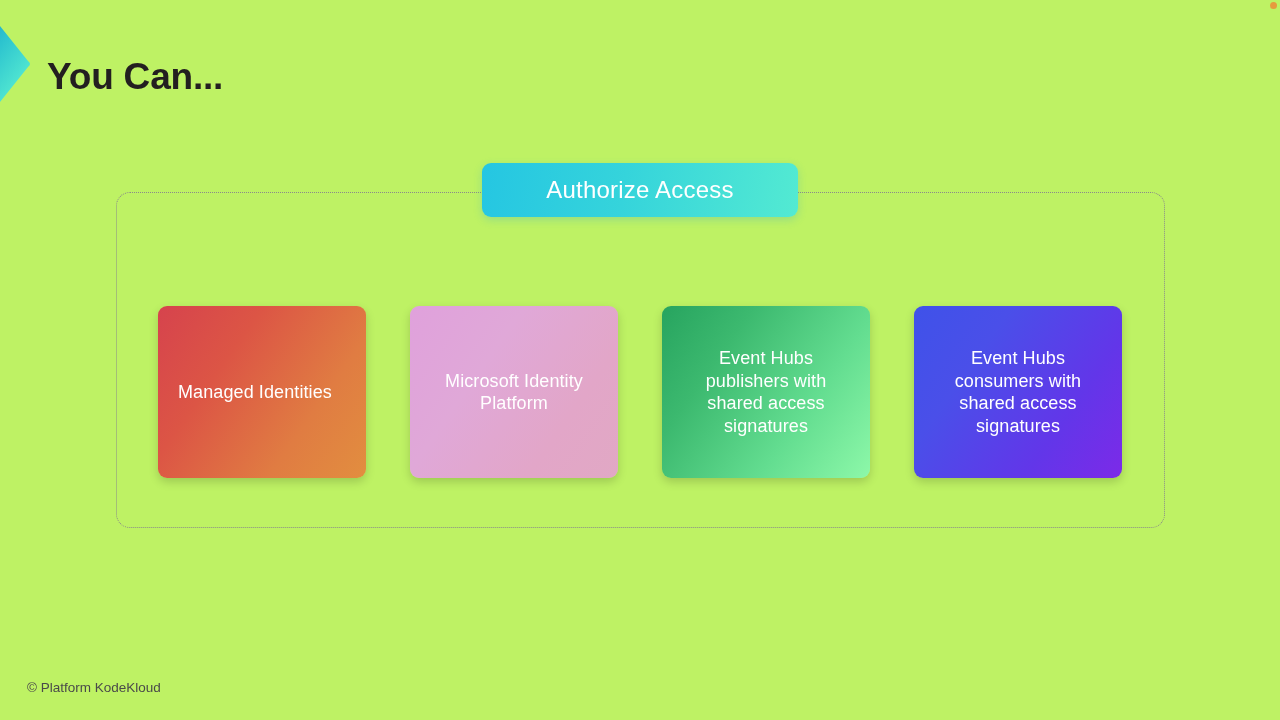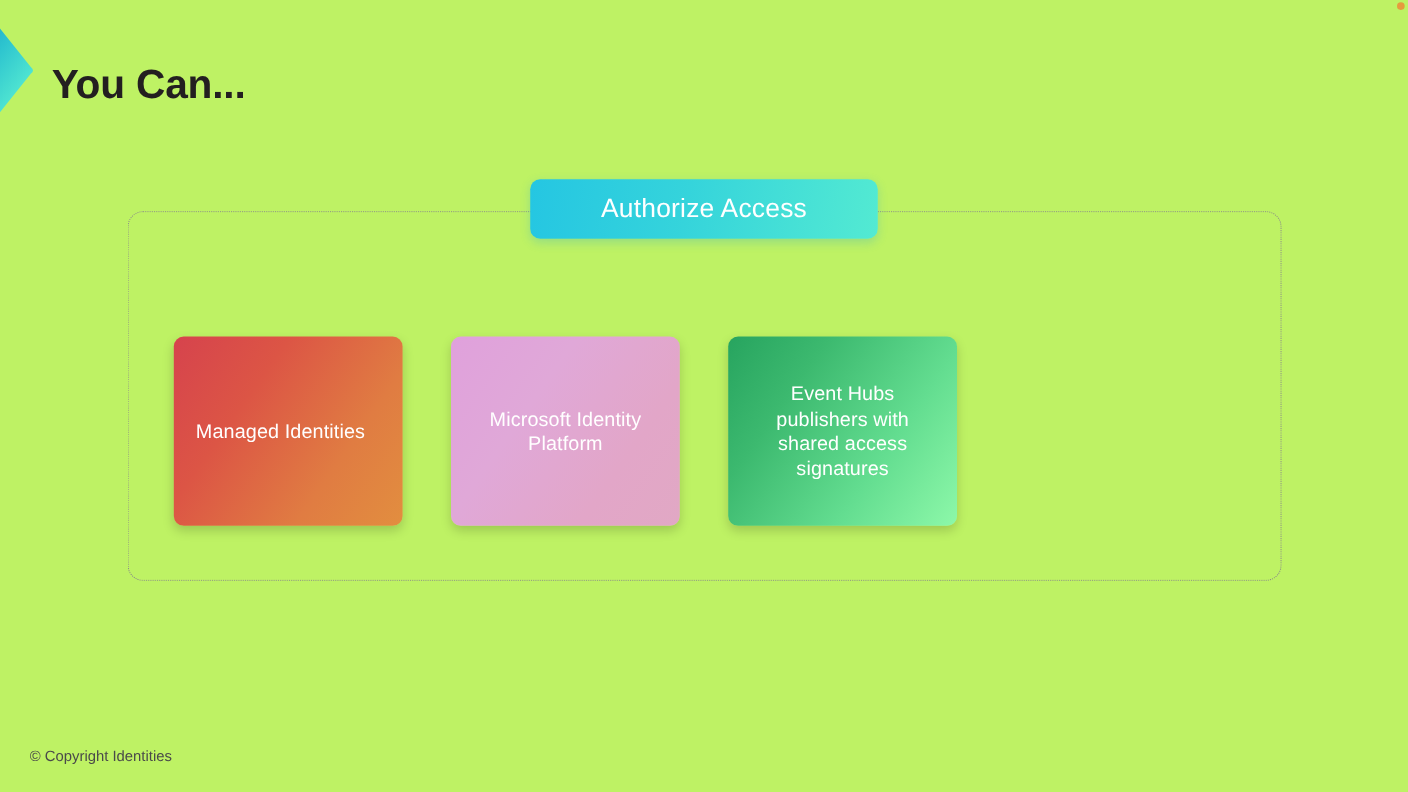--- a/index.html
+++ b/index.html
@@ -176,18 +176,21 @@
     </div>
 
     <div class="card card-1">
       <span class="card-label">Managed Identities</span>
     </div>
 
     <div class="card card-3">
       <span class="card-label">Event Hubs publishers with shared access signatures</span>
     </div>
 
+    <div class="card card-4">
+      <span class="card-label">Event Hubs consumers with shared access signatures</span>
+    </div>
 
   </div>
 
-  <div class="footer-copyright">© Copyright Identities</div>
+  <div class="footer-copyright">© Platform KodeKloud</div>
 
 </div>
 
 </body></html>

